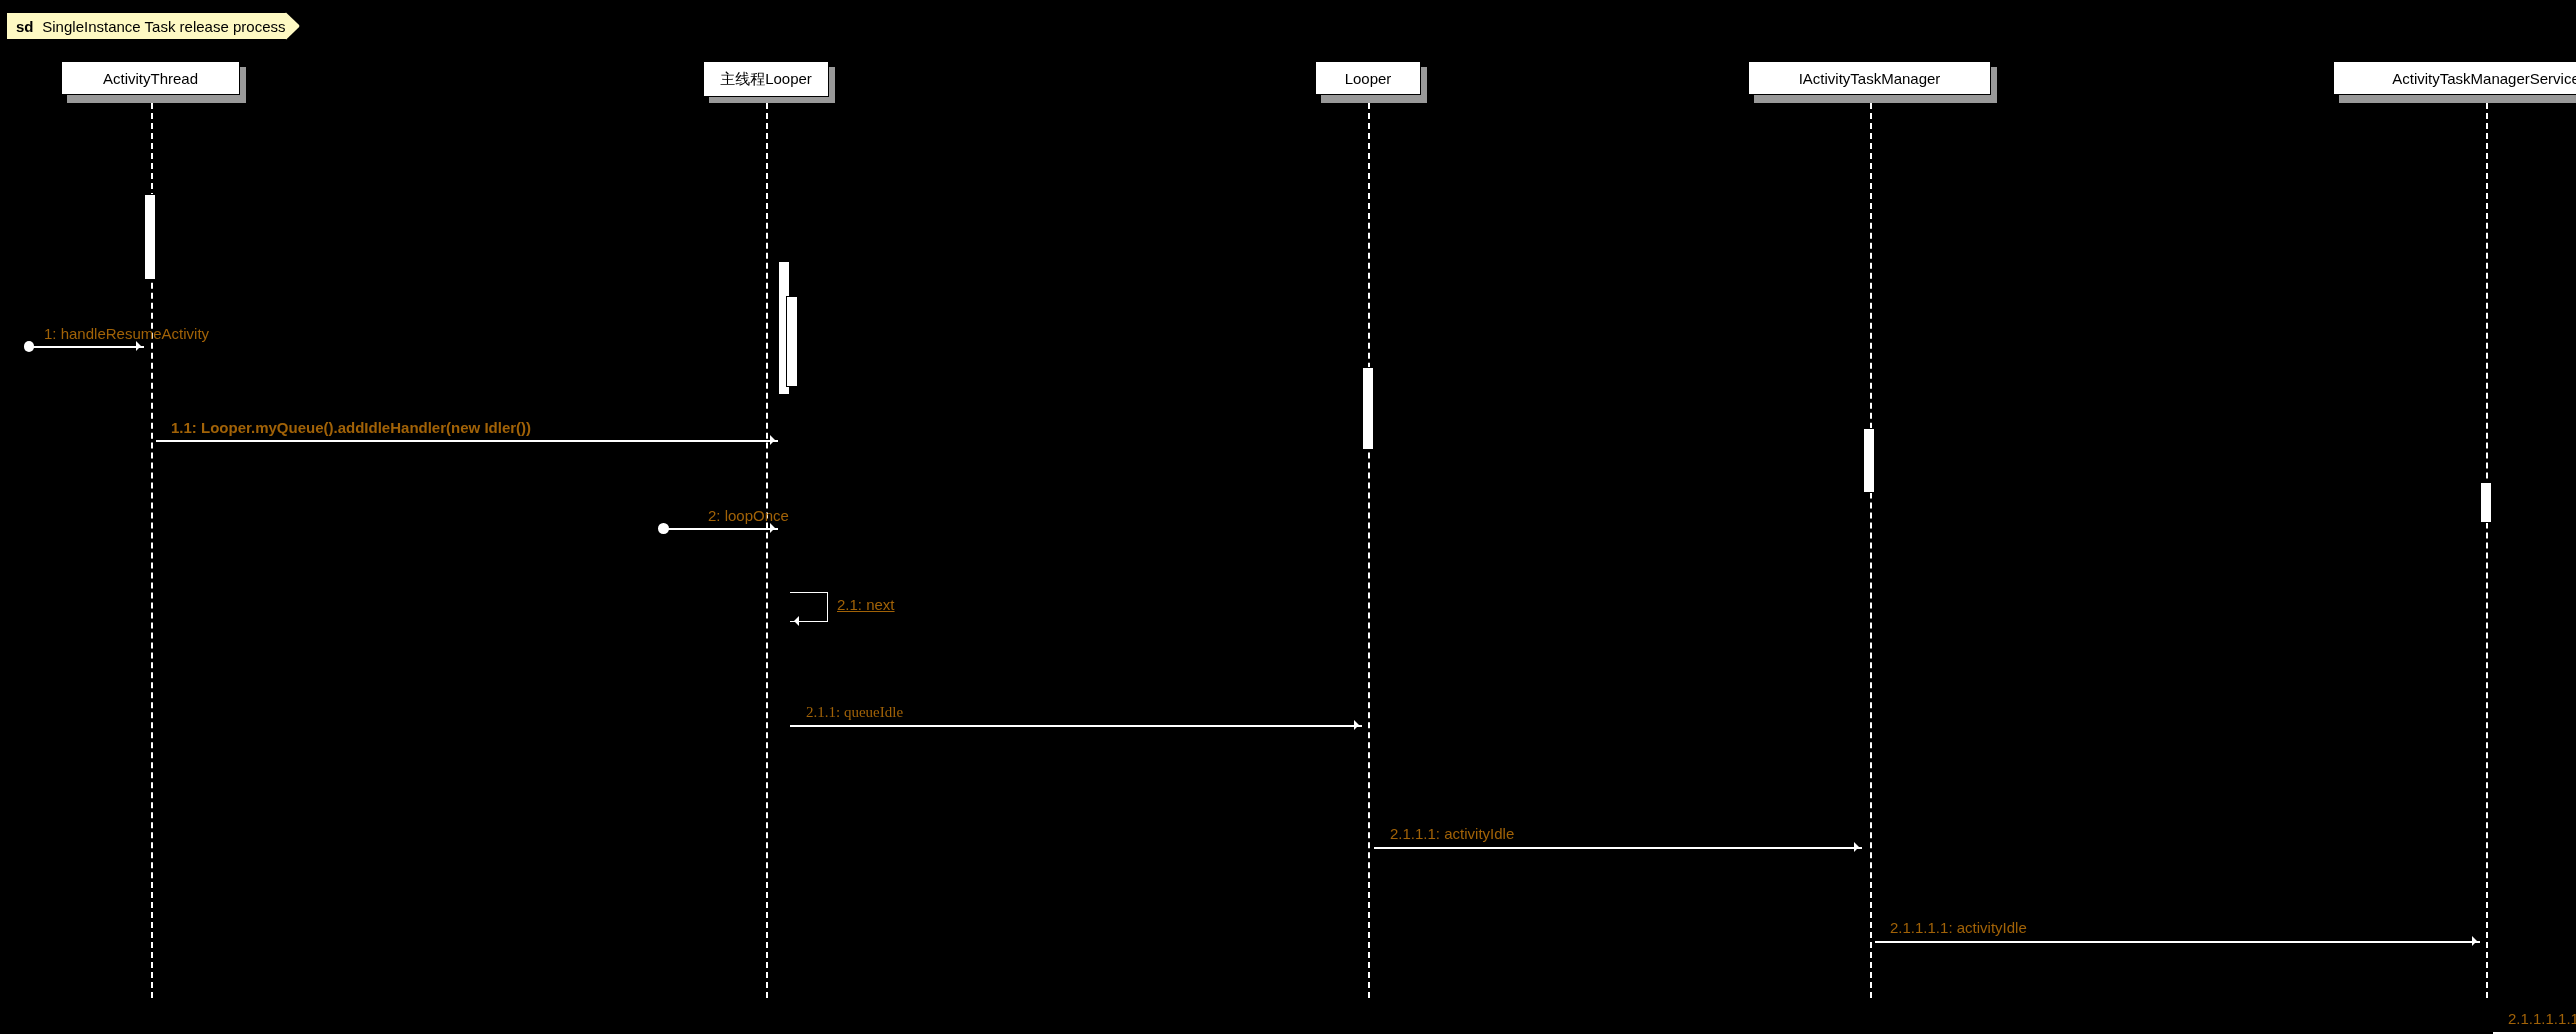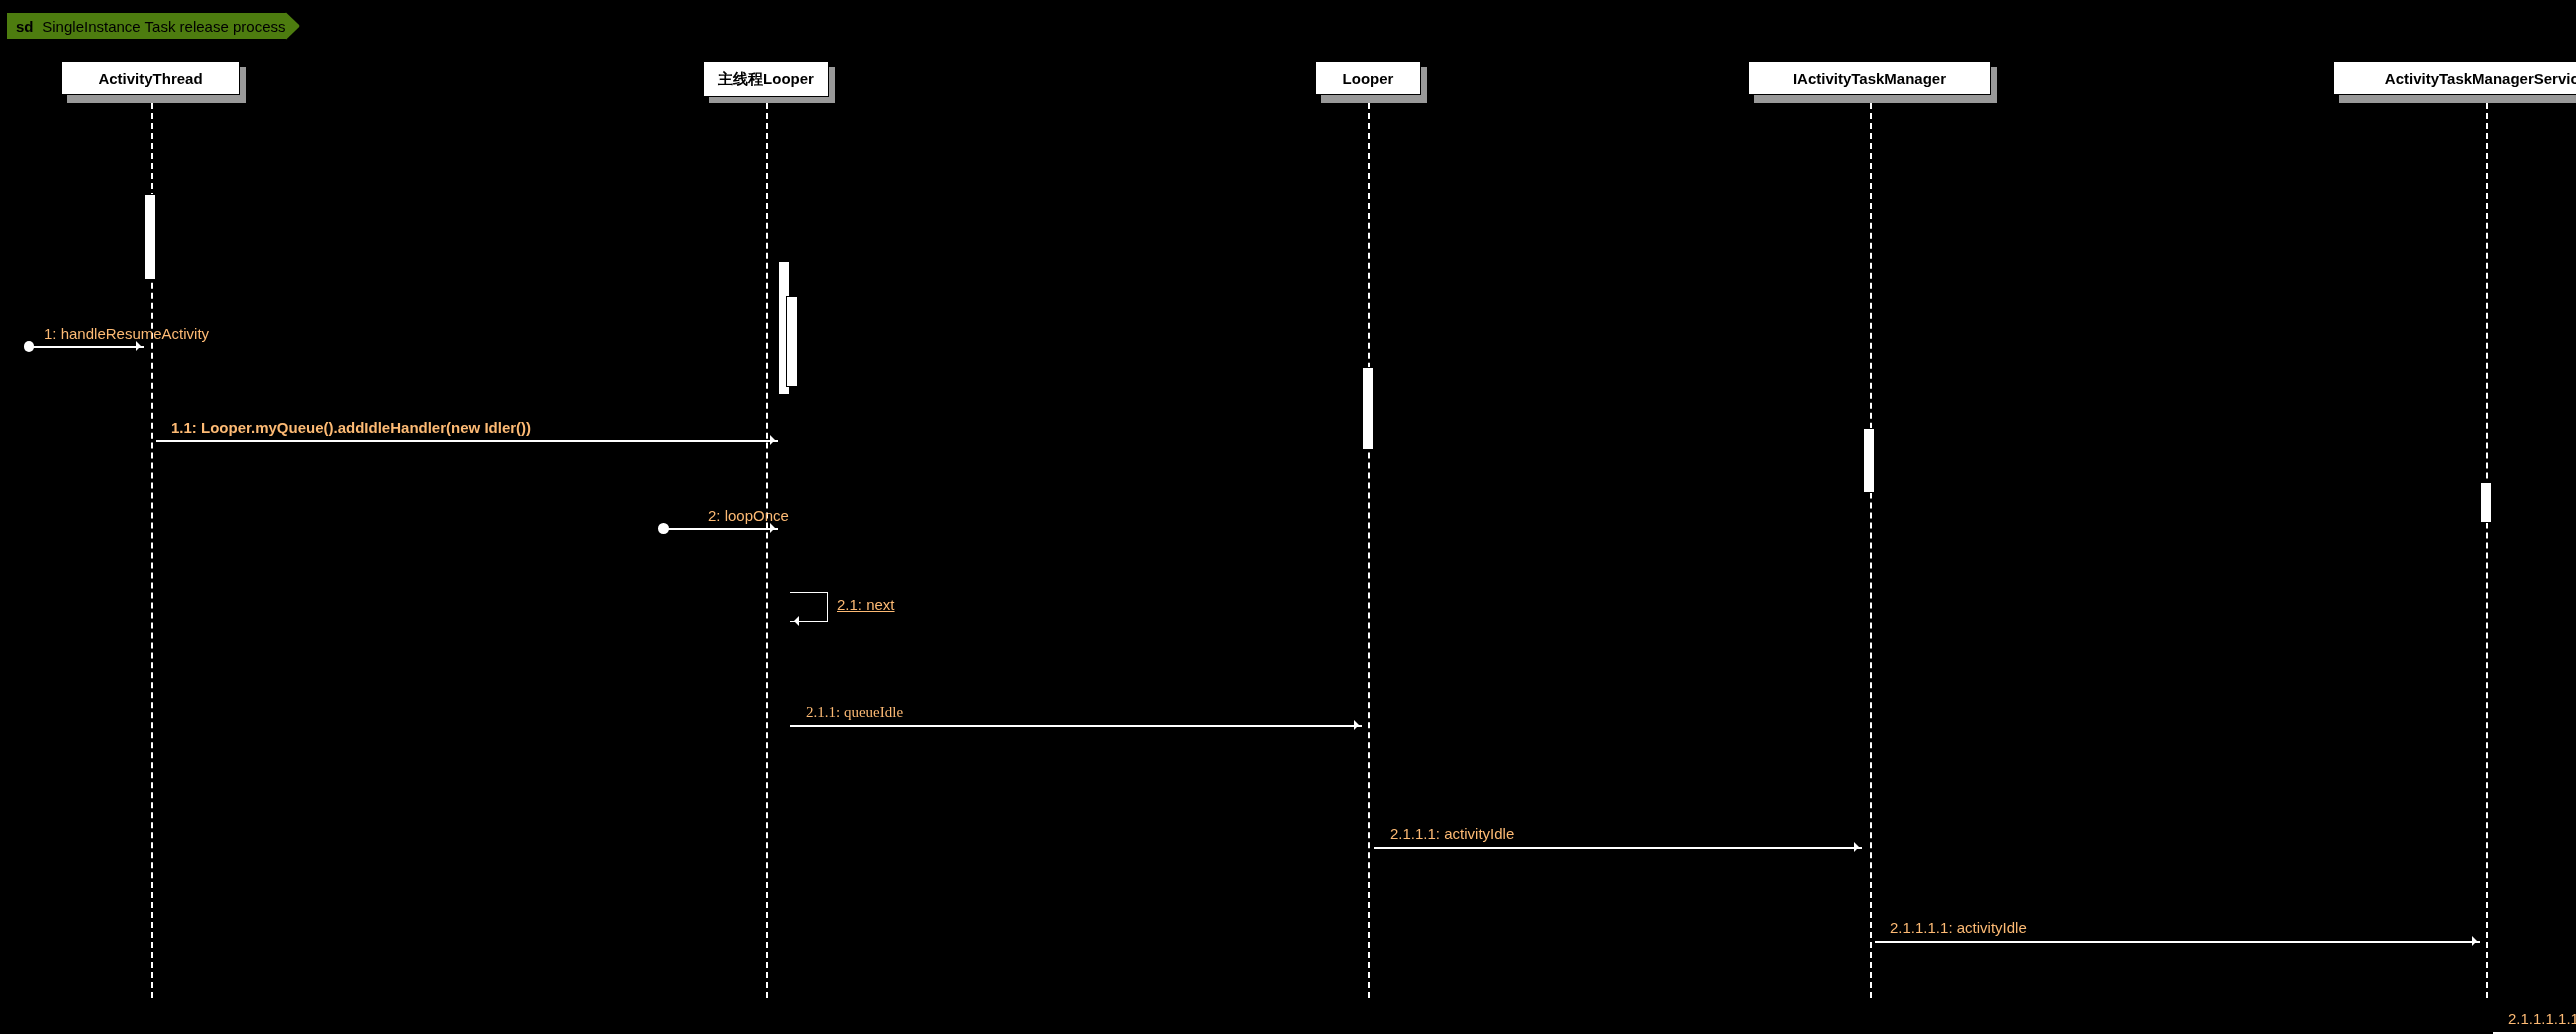--- a/index.html
+++ b/index.html
@@ -10,41 +10,41 @@
     font-size: 10.6px;
     position: relative;
     width: 2576px;
     height: 1035px;
     overflow: hidden;
   }
   .frame-label {
     position: absolute;
     top: 12px;
     left: 6px;
-    background: #4d7c0f;
+    background: #fef9c3;
     color: #000;
     padding: 4.6px 13.7px 4.6px 9px;
     font-size: 15px;
     clip-path: polygon(0 0, 95% 0, 100% 50%, 95% 100%, 0 100%);
     border: 1.5px solid #000;
   }
   .frame-label b { font-weight: bold; margin-right: 4.6px; }
   .participant {
     position: absolute;
     top: 61px;
     width: 152px;
   }
   .participant-box {
     position: relative;
     background: #fff;
     color: #000;
     border: 1.5px solid #000;
     padding: 7.6px 4.6px;
     text-align: center;
-    font-weight: bold;
+    font-weight: normal;
     font-size: 15px;
     z-index: 2;
     white-space: nowrap;
     overflow: hidden;
   }
   .participant-shadow {
     position: absolute;
     top: 6px; left: 6px;
     width: 100%; height: 36px;
     background: #999;
@@ -62,21 +62,21 @@
   .activation {
     position: absolute;
     background: #fff;
     border: 1.5px solid #000;
     width: 12px;
     transform: translateX(-50%);
     z-index: 3;
   }
   .msg {
     position: absolute;
-    color: #fdba74;
+    color: #a16207;
     font-size: 15px;
     white-space: nowrap;
     z-index: 5;
   }
   .arrow {
     position: absolute;
     height: 1.5px;
     background: #fff;
     z-index: 4;
   }

